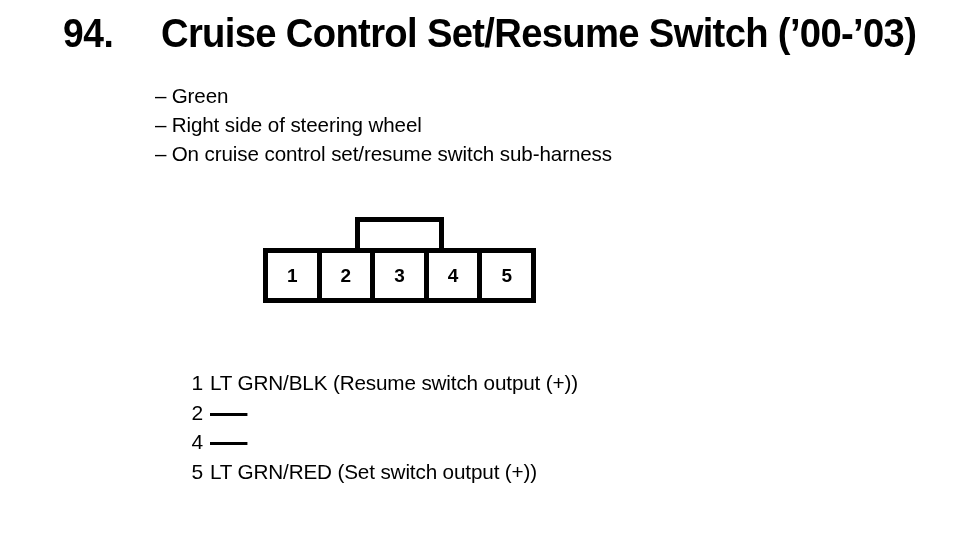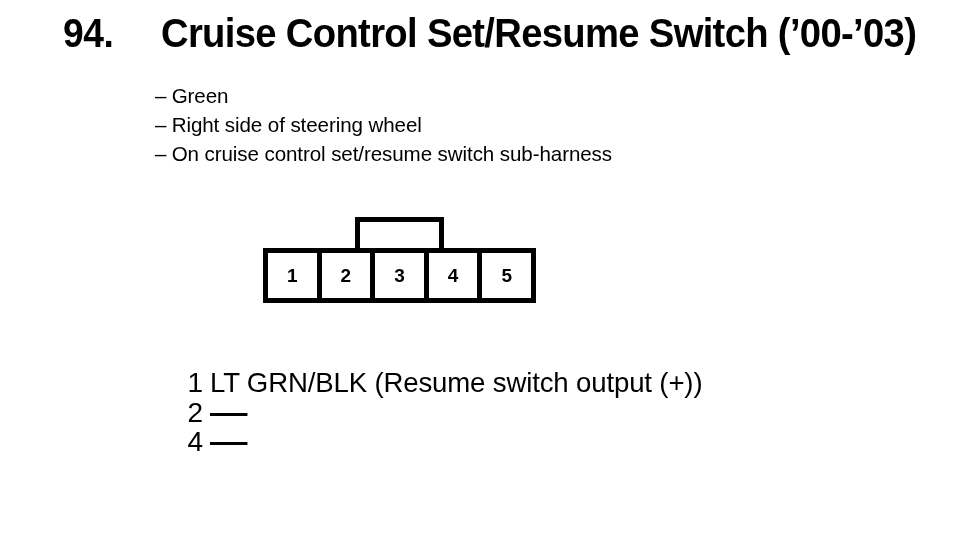--- a/index.html
+++ b/index.html
@@ -127,21 +127,21 @@
   
   .pinlist {
     position: absolute;
     left: 150px;
     top: 368px;
     width: 700px;
   }
   .pin-row {
     height: 29.5px;
     white-space: nowrap;
-    font-size: 28px;
+    font-size: 21px;
     line-height: 29.5px;
     letter-spacing: -0.15px;
   }
   .pin-num {
     display: inline-block;
     width: 20px;
     text-align: right;
   }
   .pin-label {
     display: inline-block;
@@ -203,15 +203,18 @@
   <div class="pinlist">
     <div class="pin-row">
       <span class="pin-num">1</span><span class="pin-label">LT GRN/BLK (Resume switch output (+))</span>
     </div>
     <div class="pin-row">
       <span class="pin-num">2</span><span class="pin-label empty"><span class="pin-rule"></span></span>
     </div>
     <div class="pin-row">
       <span class="pin-num">4</span><span class="pin-label empty"><span class="pin-rule"></span></span>
     </div>
+    <div class="pin-row">
+      <span class="pin-num">5</span><span class="pin-label">LT GRN/RED (Set switch output (+))</span>
+    </div>
   </div>
 
 </div>
 
 </body></html>

